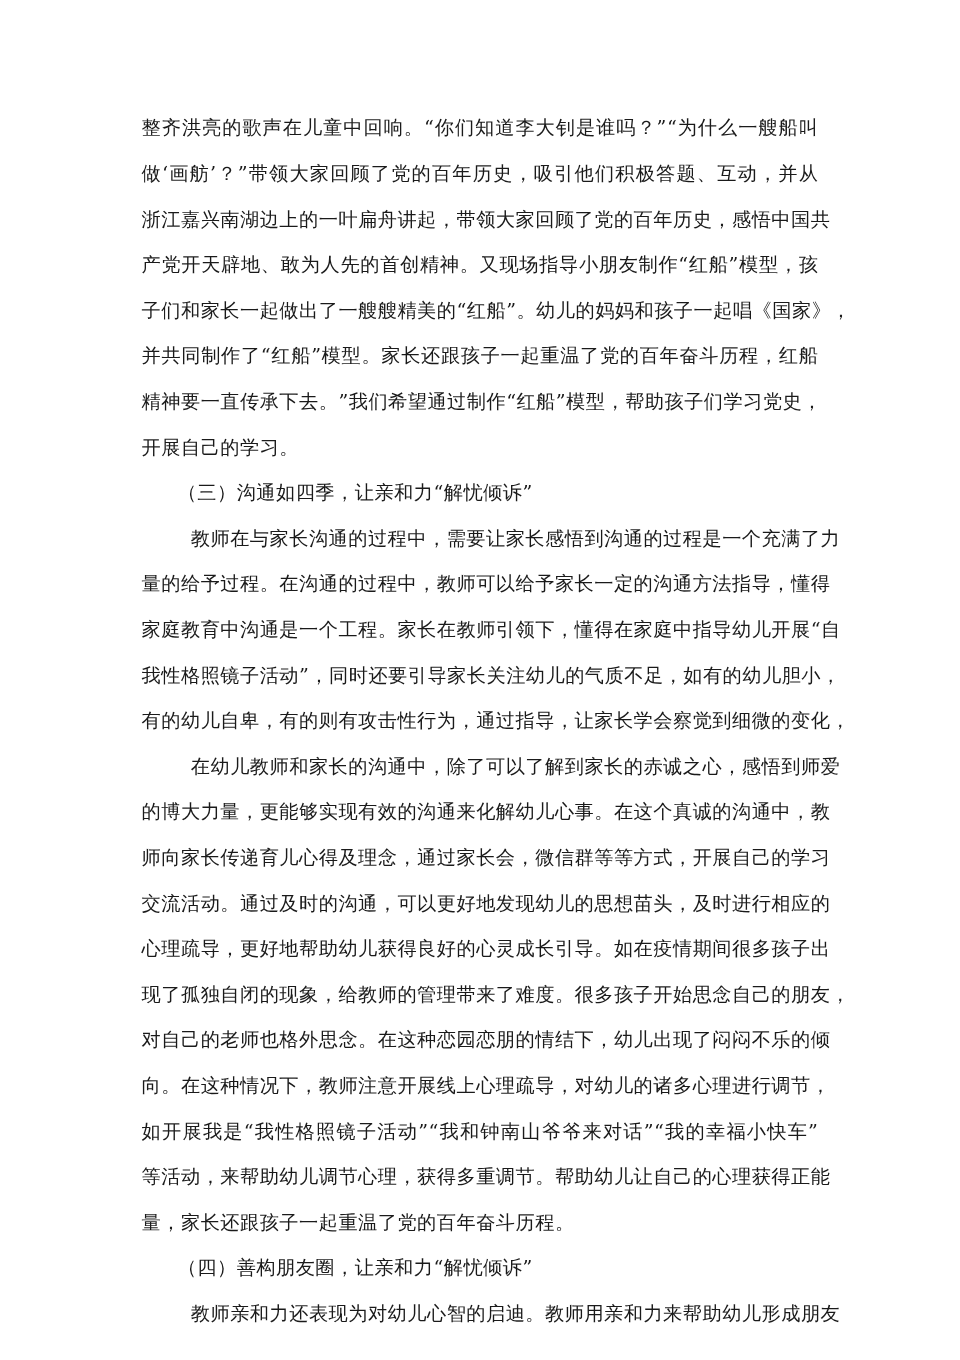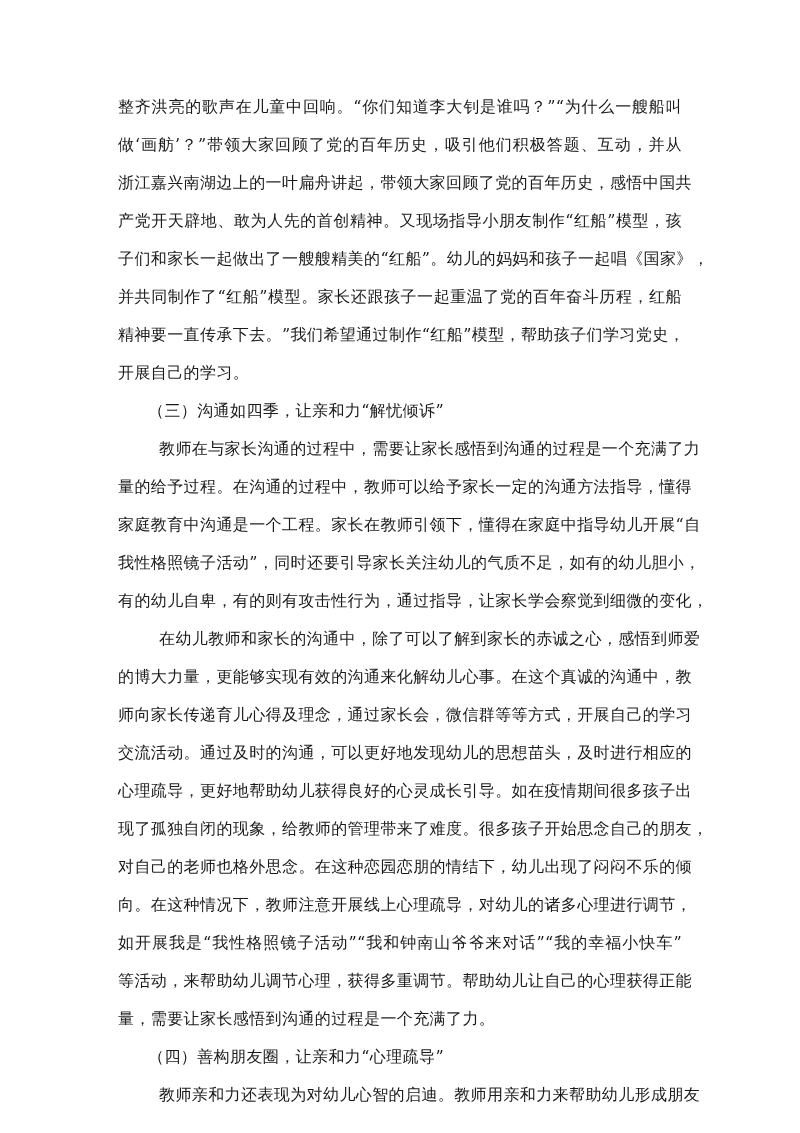--- a/index.html
+++ b/index.html
@@ -71,23 +71,23 @@
     <div class="line indent">在幼儿教师和家长的沟通中，除了可以了解到家长的赤诚之心，感悟到师爱</div>
     <div class="line">的博大力量，更能够实现有效的沟通来化解幼儿心事。在这个真诚的沟通中，教</div>
     <div class="line">师向家长传递育儿心得及理念，通过家长会，微信群等等方式，开展自己的学习</div>
     <div class="line">交流活动。通过及时的沟通，可以更好地发现幼儿的思想苗头，及时进行相应的</div>
     <div class="line">心理疏导，更好地帮助幼儿获得良好的心灵成长引导。如在疫情期间很多孩子出</div>
     <div class="line">现了孤独自闭的现象，给教师的管理带来了难度。很多孩子开始思念自己的朋友，</div>
     <div class="line">对自己的老师也格外思念。在这种恋园恋朋的情结下，幼儿出现了闷闷不乐的倾</div>
     <div class="line">向。在这种情况下，教师注意开展线上心理疏导，对幼儿的诸多心理进行调节，</div>
     <div class="line">如开展我是“我性格照镜子活动”“我和钟南山爷爷来对话”“我的幸福小快车”</div>
     <div class="line">等活动，来帮助幼儿调节心理，获得多重调节。帮助幼儿让自己的心理获得正能</div>
-    <div class="line last">量，需要让家长感悟到沟通的过程是一个充满了力。</div>
+    <div class="line last">量，家长还跟孩子一起重温了党的百年奋斗历程。</div>
   </div>
 
-  <div class="line heading">（四）善构朋友圈，让亲和力“心理疏导”</div>
+  <div class="line heading">（四）善构朋友圈，让亲和力“解忧倾诉”</div>
 
   <div>
     <div class="line indent">教师亲和力还表现为对幼儿心智的启迪。教师用亲和力来帮助幼儿形成朋友</div>
 
   </div>
 
 </div>
 
 </body></html>

